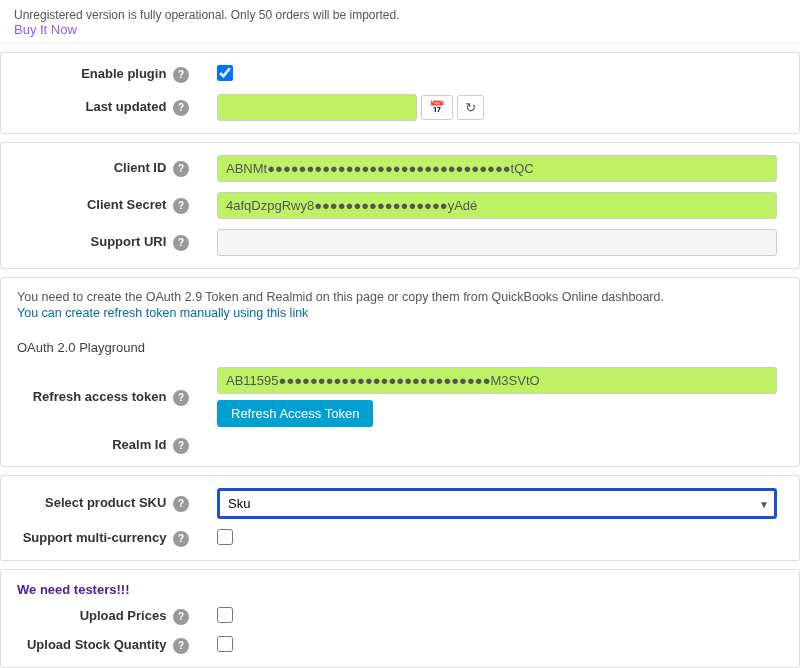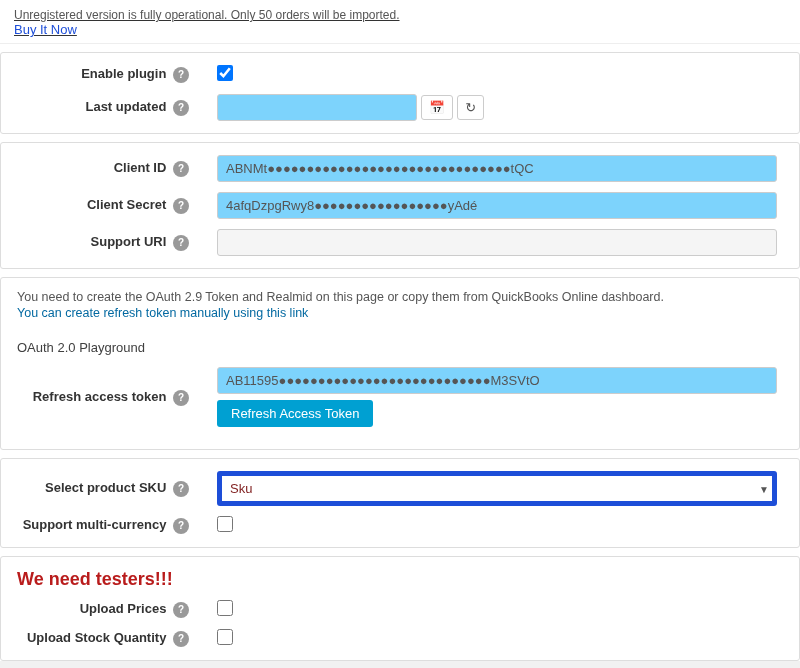--- a/index.html
+++ b/index.html
@@ -19,28 +19,27 @@
       border: 1px solid #ddd;
       border-radius: 3px;
       margin-bottom: 8px;
       padding: 12px 16px;
     }
     .notice-bar {
       padding: 8px 14px 6px 14px;
       background: #fff;
       border-bottom: 1px solid #eee;
       margin-bottom: 8px;
-      text-decoration: underline;
     }
     .notice-bar p {
       font-size: 12px;
       color: #555;
     }
     .notice-bar a {
-      color: #1d4ed8;
+      color: #8b5cf6;
       text-decoration: none;
       font-size: 13px;
     }
     .form-row {
       display: flex;
       align-items: center;
       margin-bottom: 10px;
     }
     .form-row:last-child {
       margin-bottom: 0;
@@ -72,21 +71,21 @@
       flex: 1;
       max-width: 560px;
     }
     input[type="text"] {
       width: 100%;
       padding: 5px 8px;
       border: 1px solid #ccc;
       border-radius: 3px;
       font-size: 13px;
       color: #555;
-      background: #7dd3fc;
+      background: #bef264;
     }
     input[type="text"].readonly-field {
       background: #f5f5f5;
       color: #888;
     }
     .date-input-wrap {
       display: flex;
       align-items: center;
     }
     .date-input-wrap input[type="text"] {
@@ -113,48 +112,48 @@
       border: none;
       border-radius: 3px;
       padding: 6px 14px;
       font-size: 13px;
       cursor: pointer;
       margin-top: 6px;
     }
     select {
       width: 100%;
       padding: 5px 8px;
-      border: 5px solid #1d4ed8;
-      border-radius: 3px;
-      font-size: 13px;
-      color: #7f1d1d;
+      border: 3px solid #1d4ed8;
+      border-radius: 3px;
+      font-size: 13px;
+      color: #000000;
       background: #fff;
       appearance: none;
       -webkit-appearance: none;
     }
     .select-wrap {
       position: relative;
       flex: 1;
       max-width: 560px;
     }
     .select-wrap::after {
       content: '▼';
       position: absolute;
       right: 8px;
       top: 50%;
       transform: translateY(-50%);
       font-size: 10px;
       color: #555;
       pointer-events: none;
     }
     .tester-note {
-      font-size: 18px;
+      font-size: 13px;
       font-weight: bold;
       margin-bottom: 10px;
-      color: #b91c1c;
+      color: #4c1d95;
     }
   </style>
 </head>
 <body>
 
 <div class="page-wrapper">
 
   <div class="notice-bar">
     <p>Unregistered version is fully operational. Only 50 orders will be imported.</p>
     <a href="#">Buy It Now</a>
@@ -225,20 +224,24 @@
         <span>Refresh access token</span>
         <span class="help-icon">?</span>
       </div>
       <div class="form-control">
         <input type="text" value="AB11595●●●●●●●●●●●●●●●●●●●●●●●●●●●M3SVtO" style="">
         <button class="btn-primary">Refresh Access Token</button>
       </div>
     </div>
 
     <div class="form-row">
+      <div class="form-label">
+        <span>Realm Id</span>
+        <span class="help-icon">?</span>
+      </div>
     </div>
   </div>
 
   <div class="section">
     <div class="form-row">
       <div class="form-label">
         <span>Select product SKU</span>
         <span class="help-icon">?</span>
       </div>
       <div class="select-wrap">

